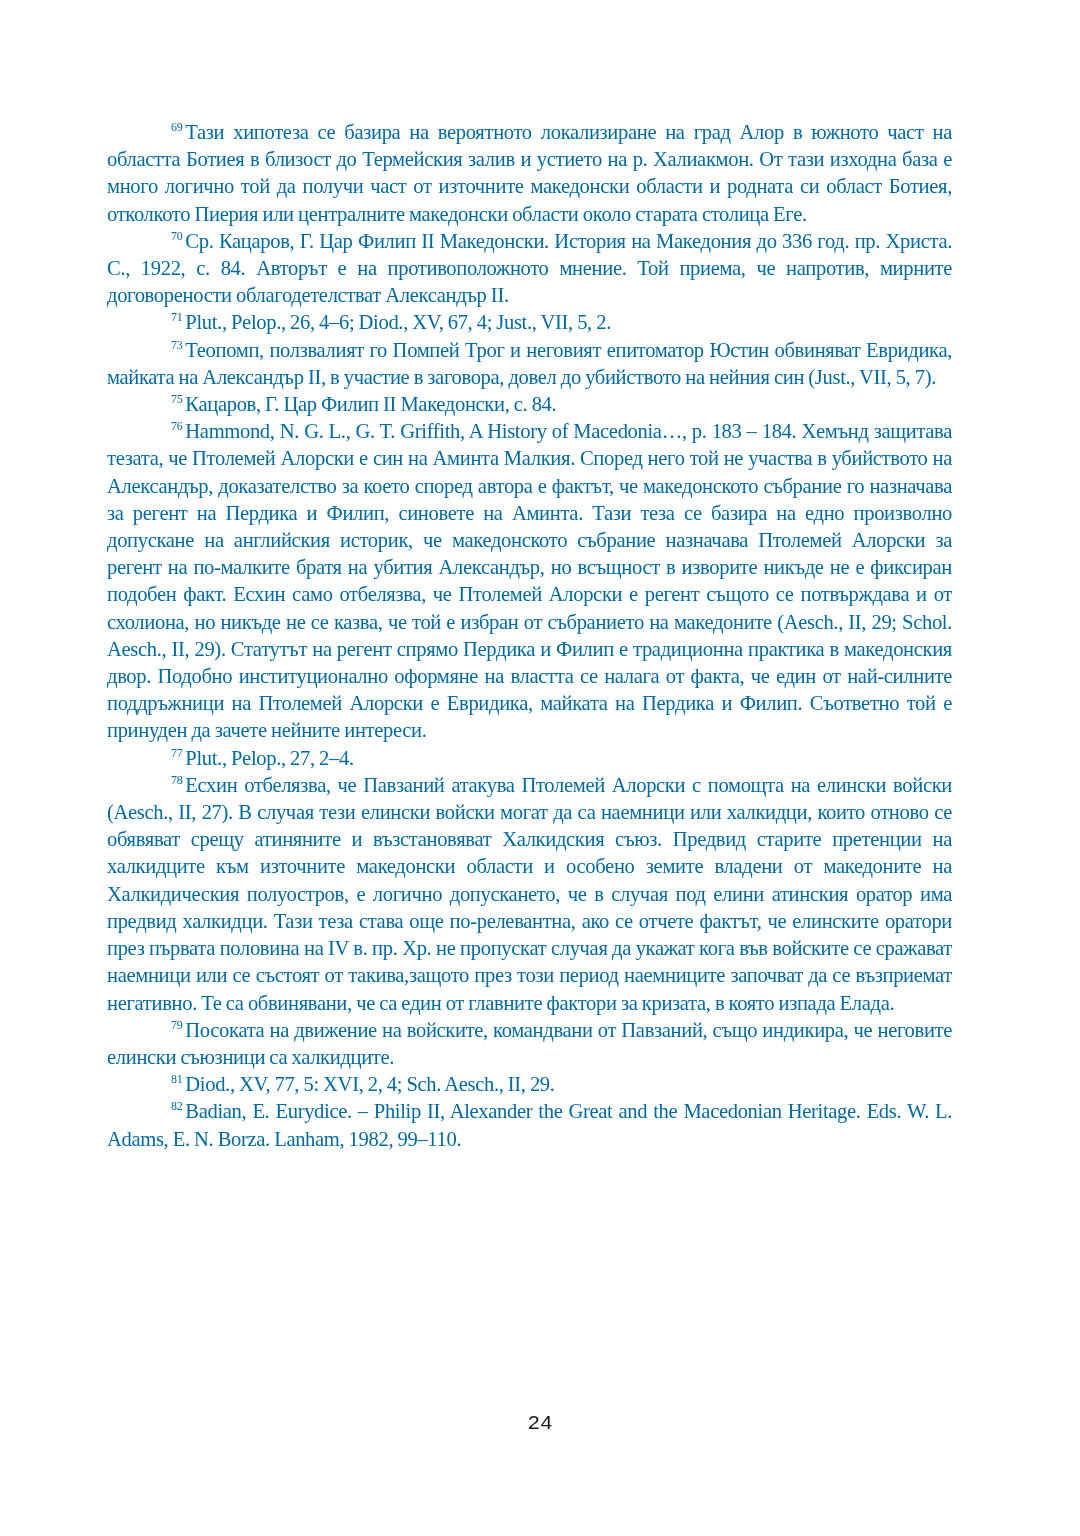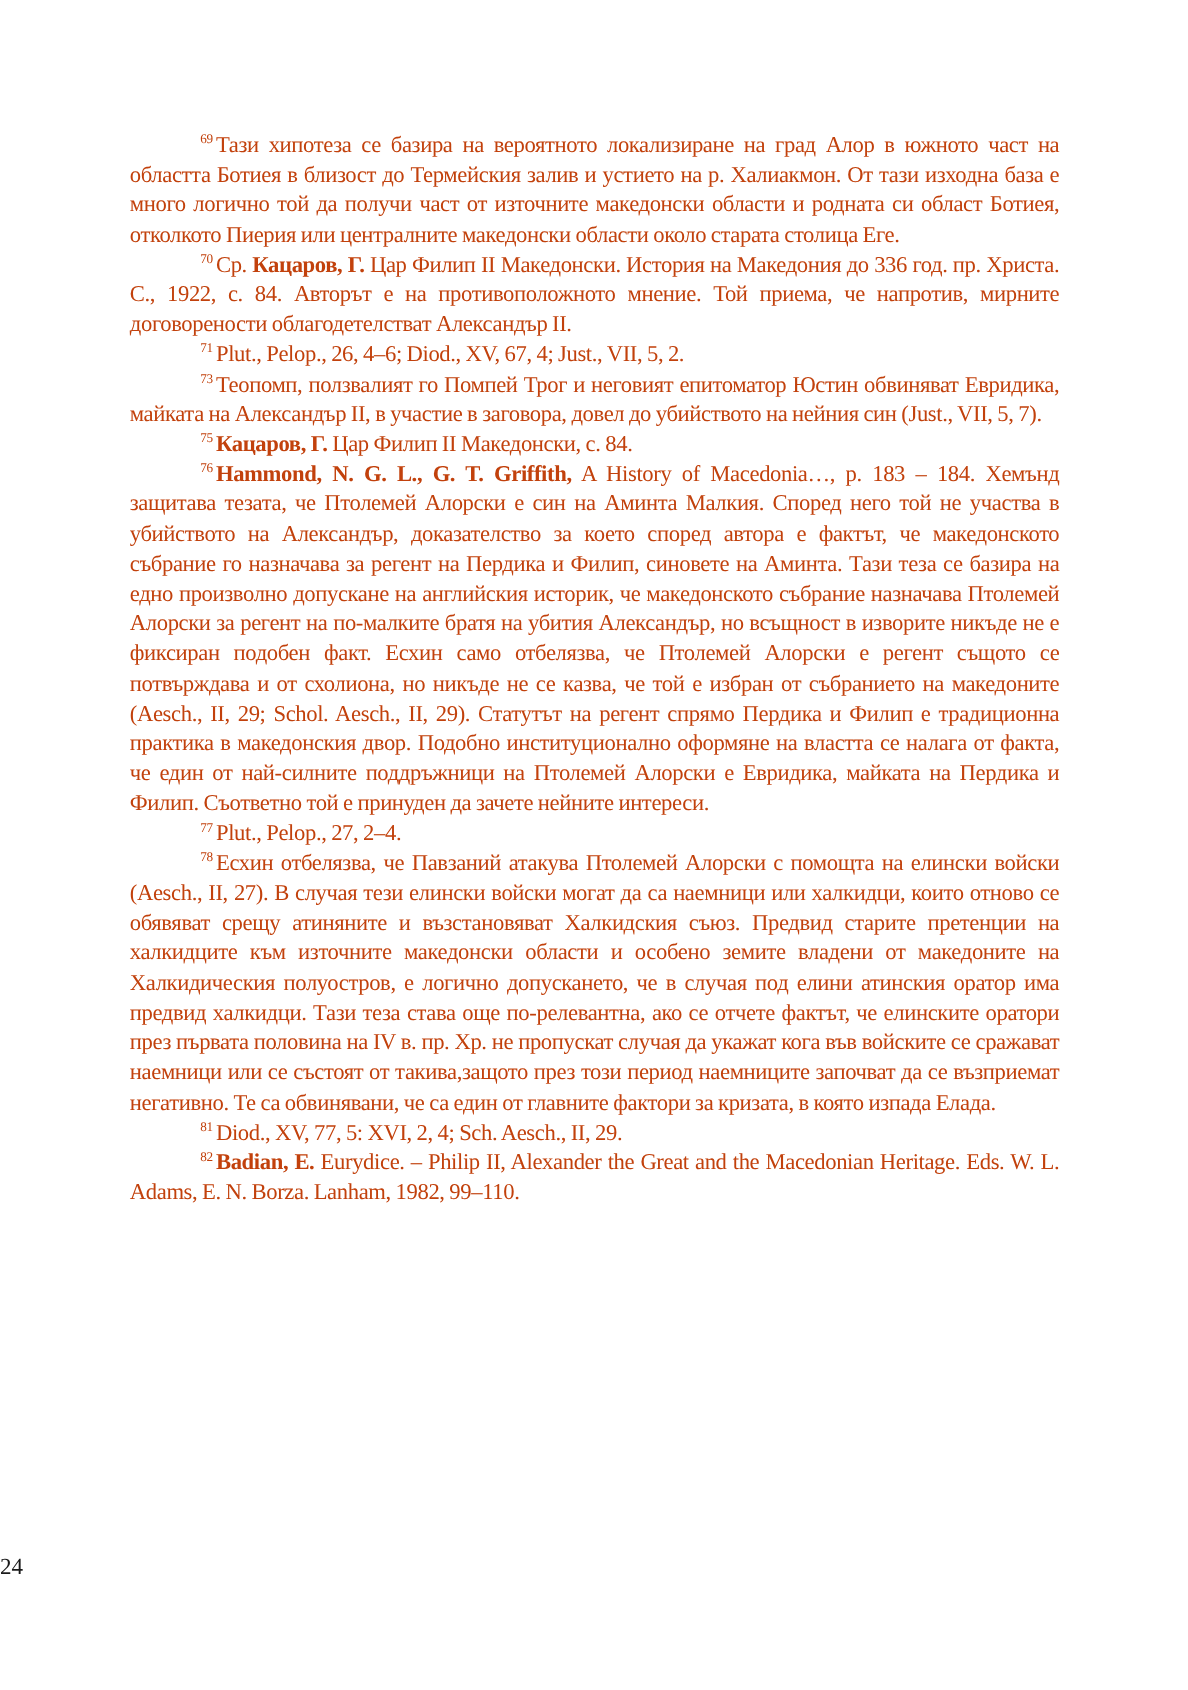--- a/index.html
+++ b/index.html
@@ -1,49 +1,49 @@
 <!DOCTYPE html>
 <html><head>
 <meta charset="utf-8">
 <style>
   html, body { margin: 0; padding: 0; background: #ffffff; }
   body { width: 1080px; height: 1536px; position: relative; overflow: hidden; }
   .page {
     position: absolute;
-    left: 118px;
+    left: 107px;
     top: 119px;
     width: 845px;
     font-family: "Liberation Serif", "DejaVu Serif", serif;
     font-size: 20.6px;
     line-height: 27.2px;
-    color: #c2410c;
+    color: #0369a1;
     text-align: justify;
     letter-spacing: -0.35px;
     word-spacing: -0.5px;
   }
   .fn {
     margin: 0;
     text-indent: 64px;
     hyphens: none;
   }
   .fn sup {
     font-size: 12px;
     vertical-align: 0;
     position: relative;
     top: -8px;
     line-height: 0;
     margin-right: 3px;
   }
-  .fn b { font-weight: bold; }
+  .fn b { font-weight: normal; }
   .page-number {
     position: absolute;
     left: 0; right: 0;
     top: 1412px;
-    text-align: left;
-    font-family: Liberation Serif, serif;
+    text-align: center;
+    font-family: Liberation Mono, monospace;
     font-size: 21px;
     color: #1a1a1a;
   }
 </style>
 </head>
 <body>
 
 <div class="page">
   <p class="fn"><sup>69</sup><span>Тази хипотеза се базира на вероятното локализиране на град Алор в южното част на областта Ботиея в близост до Термейския залив и устието на р. Халиакмон. От тази изходна база е много логично той да получи част от източните македонски области и родната си област Ботиея, отколкото Пиерия или централните македонски области около старата столица Еге.</span></p>
 
@@ -56,20 +56,21 @@
 
 
   <p class="fn"><sup>75</sup><b>Кацаров, Г.</b><span> Цар Филип II Македонски, с. 84.</span></p>
 
   <p class="fn"><sup>76</sup><b>Hammond, N. G. L., G. T. Griffith,</b><span> A History of Macedonia…, p. 183 – 184. Хемънд защитава тезата, че Птолемей Алорски е син на Аминта Малкия. Според него той не участва в убийството на Александър, доказателство за което според автора е фактът, че македонското събрание го назначава за регент на Пердика и Филип, синовете на Аминта. Тази теза се базира на едно произволно допускане на английския историк, че македонското събрание назначава Птолемей Алорски за регент на по-малките братя на убития Александър, но всъщност в изворите никъде не е фиксиран подобен факт. Есхин само отбелязва, че Птолемей Алорски е регент същото се потвърждава и от схолиона, но никъде не се казва, че той е избран от събранието на македоните (Aesch., II, 29; Schol. Aesch., II, 29). Статутът на регент спрямо Пердика и Филип е традиционна практика в македонския двор. Подобно институционално оформяне на властта се налага от факта, че един от най-силните поддръжници на Птолемей Алорски е Евридика, майката на Пердика и Филип. Съответно той е принуден да зачете нейните интереси.</span></p>
 
   <p class="fn"><sup>77</sup><span>Plut., Pelop., 27, 2–4.</span></p>
 
   <p class="fn"><sup>78</sup><span>Есхин отбелязва, че Павзаний атакува Птолемей Алорски с помощта на елински войски (Aesch., II, 27). В случая тези елински войски могат да са наемници или халкидци, които отново се обявяват срещу атиняните и възстановяват Халкидския съюз. Предвид старите претенции на халкидците към източните македонски области и особено земите владени от македоните на Халкидическия полуостров, е логично допускането, че в случая под елини атинския оратор има предвид халкидци. Тази теза става още по-релевантна, ако се отчете фактът, че елинските оратори през първата половина на IV в. пр. Хр. не пропускат случая да укажат кога във войските се сражават наемници или се състоят от такива,защото през този период наемниците започват да се възприемат негативно. Те са обвинявани, че са един от главните фактори за кризата, в която изпада Елада.</span></p>
 
+  <p class="fn"><sup>79</sup><span>Посоката на движение на войските, командвани от Павзаний, също индикира, че неговите елински съюзници са халкидците.</span></p>
 
 
   <p class="fn"><sup>81</sup><span>Diod., XV, 77, 5: XVI, 2, 4; Sch. Aesch., II, 29.</span></p>
 
   <p class="fn"><sup>82</sup><b>Badian, E.</b><span> Eurydice. – Philip II, Alexander the Great and the Macedonian Heritage. Eds. W. L. Adams, E. N. Borza. Lanham, 1982, 99–110.</span></p>
 </div>
 
 <div class="page-number">24</div>
 
 </body></html>

